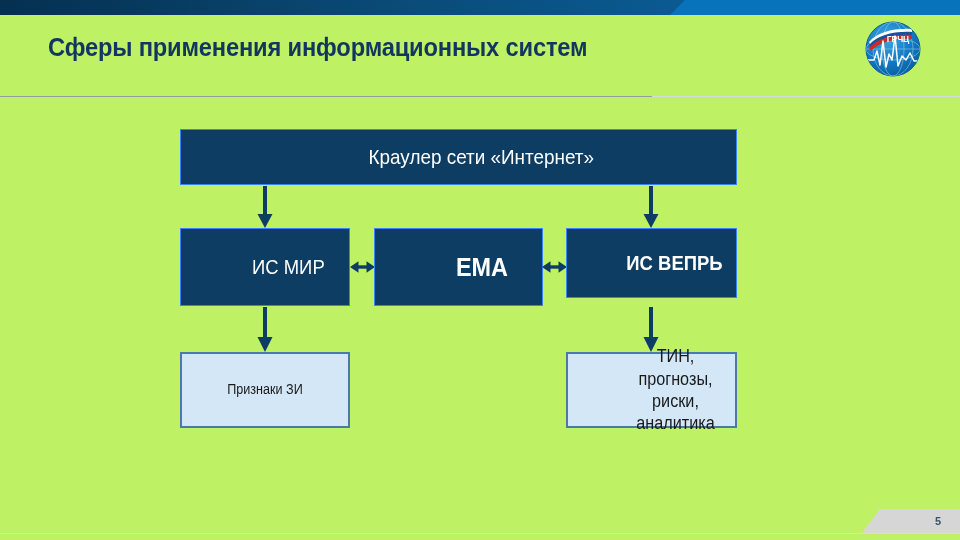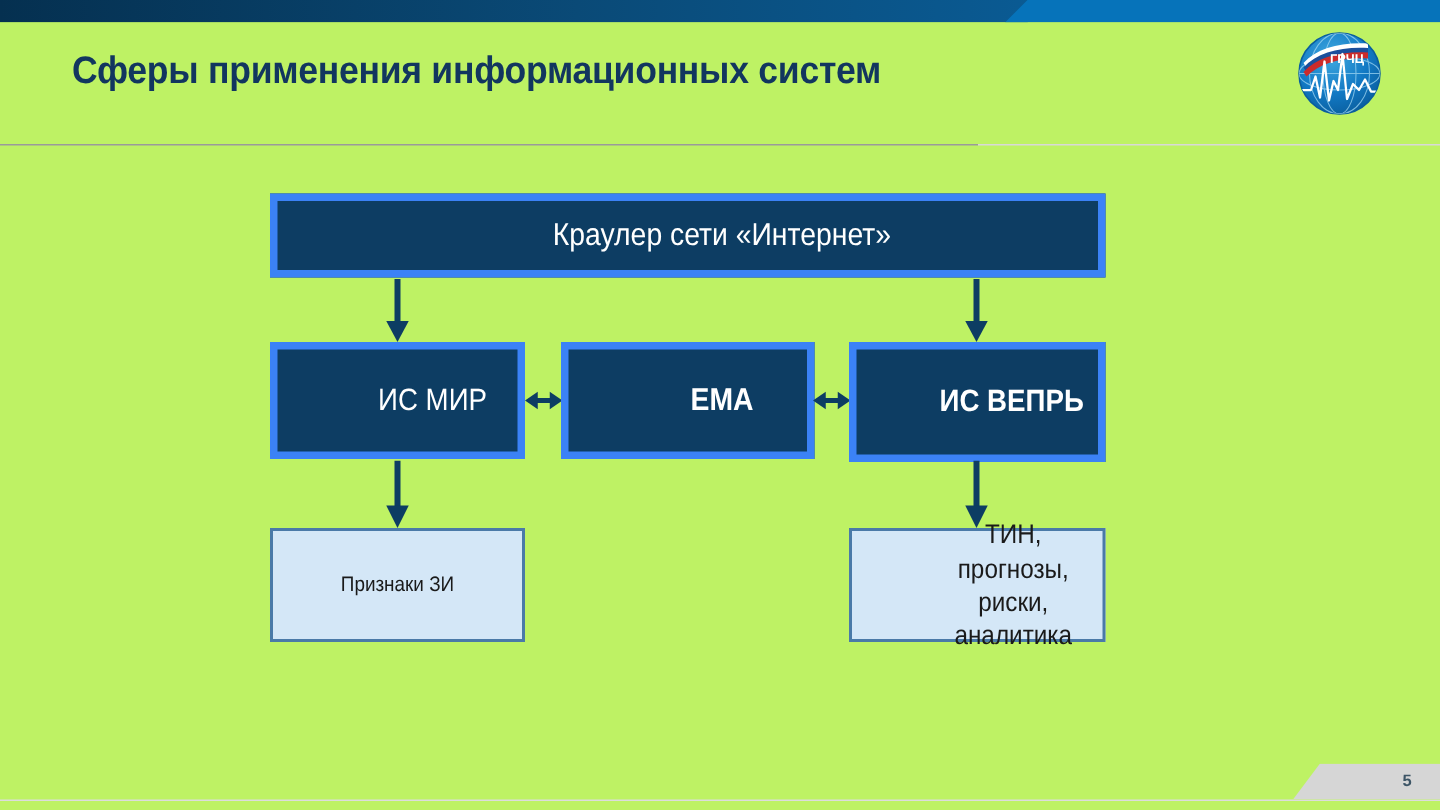--- a/index.html
+++ b/index.html
@@ -92,39 +92,39 @@
     position: absolute;
     box-sizing: border-box;
     display: flex;
     align-items: center;
     justify-content: center;
     text-align: center;
     line-height: 1.24;
   }
   .node-dark {
     background: #0d3d63;
-    border: 5px solid #3b82f6;
+    border: 1px solid #3b82f6;
     color: #ffffff;
     padding-left: 46px;
   }
   .node-light {
     background: #d4e7f7;
     border: 2px solid #4a7aa8;
     color: #1a1a1a;
   }
   .node-label {
     transform: scaleX(0.9);
     transform-origin: center center;
     display: block;
   }
 
   #node-crawler { left: 180px; top: 129px; width: 557px; height: 56px; font-size: 21px; }
   #node-ismir   { left: 180px; top: 228px; width: 170px; height: 78px; font-size: 20.5px; font-weight: normal; }
-  #node-ema     { left: 374px; top: 228px; width: 169px; height: 78px; font-size: 21px; font-weight: bold; }
-  #node-isvepr  { left: 566px; top: 228px; width: 171px; height: 80px; font-size: 20.5px; font-weight: bold; }
+  #node-ema     { left: 374px; top: 228px; width: 169px; height: 78px; font-size: 26px; font-weight: bold; }
+  #node-isvepr  { left: 566px; top: 228px; width: 171px; height: 70px; font-size: 20.5px; font-weight: bold; }
   #node-priznaki{ left: 180px; top: 352px; width: 170px; height: 76px; font-size: 14px; }
   #node-tin     { left: 566px; top: 352px; width: 171px; height: 76px; font-size: 18px; padding-left: 48px; }
 
   
   .arrow-v {
     position: absolute;
     width: 26px;
   }
   .arrow-h {
     position: absolute;

